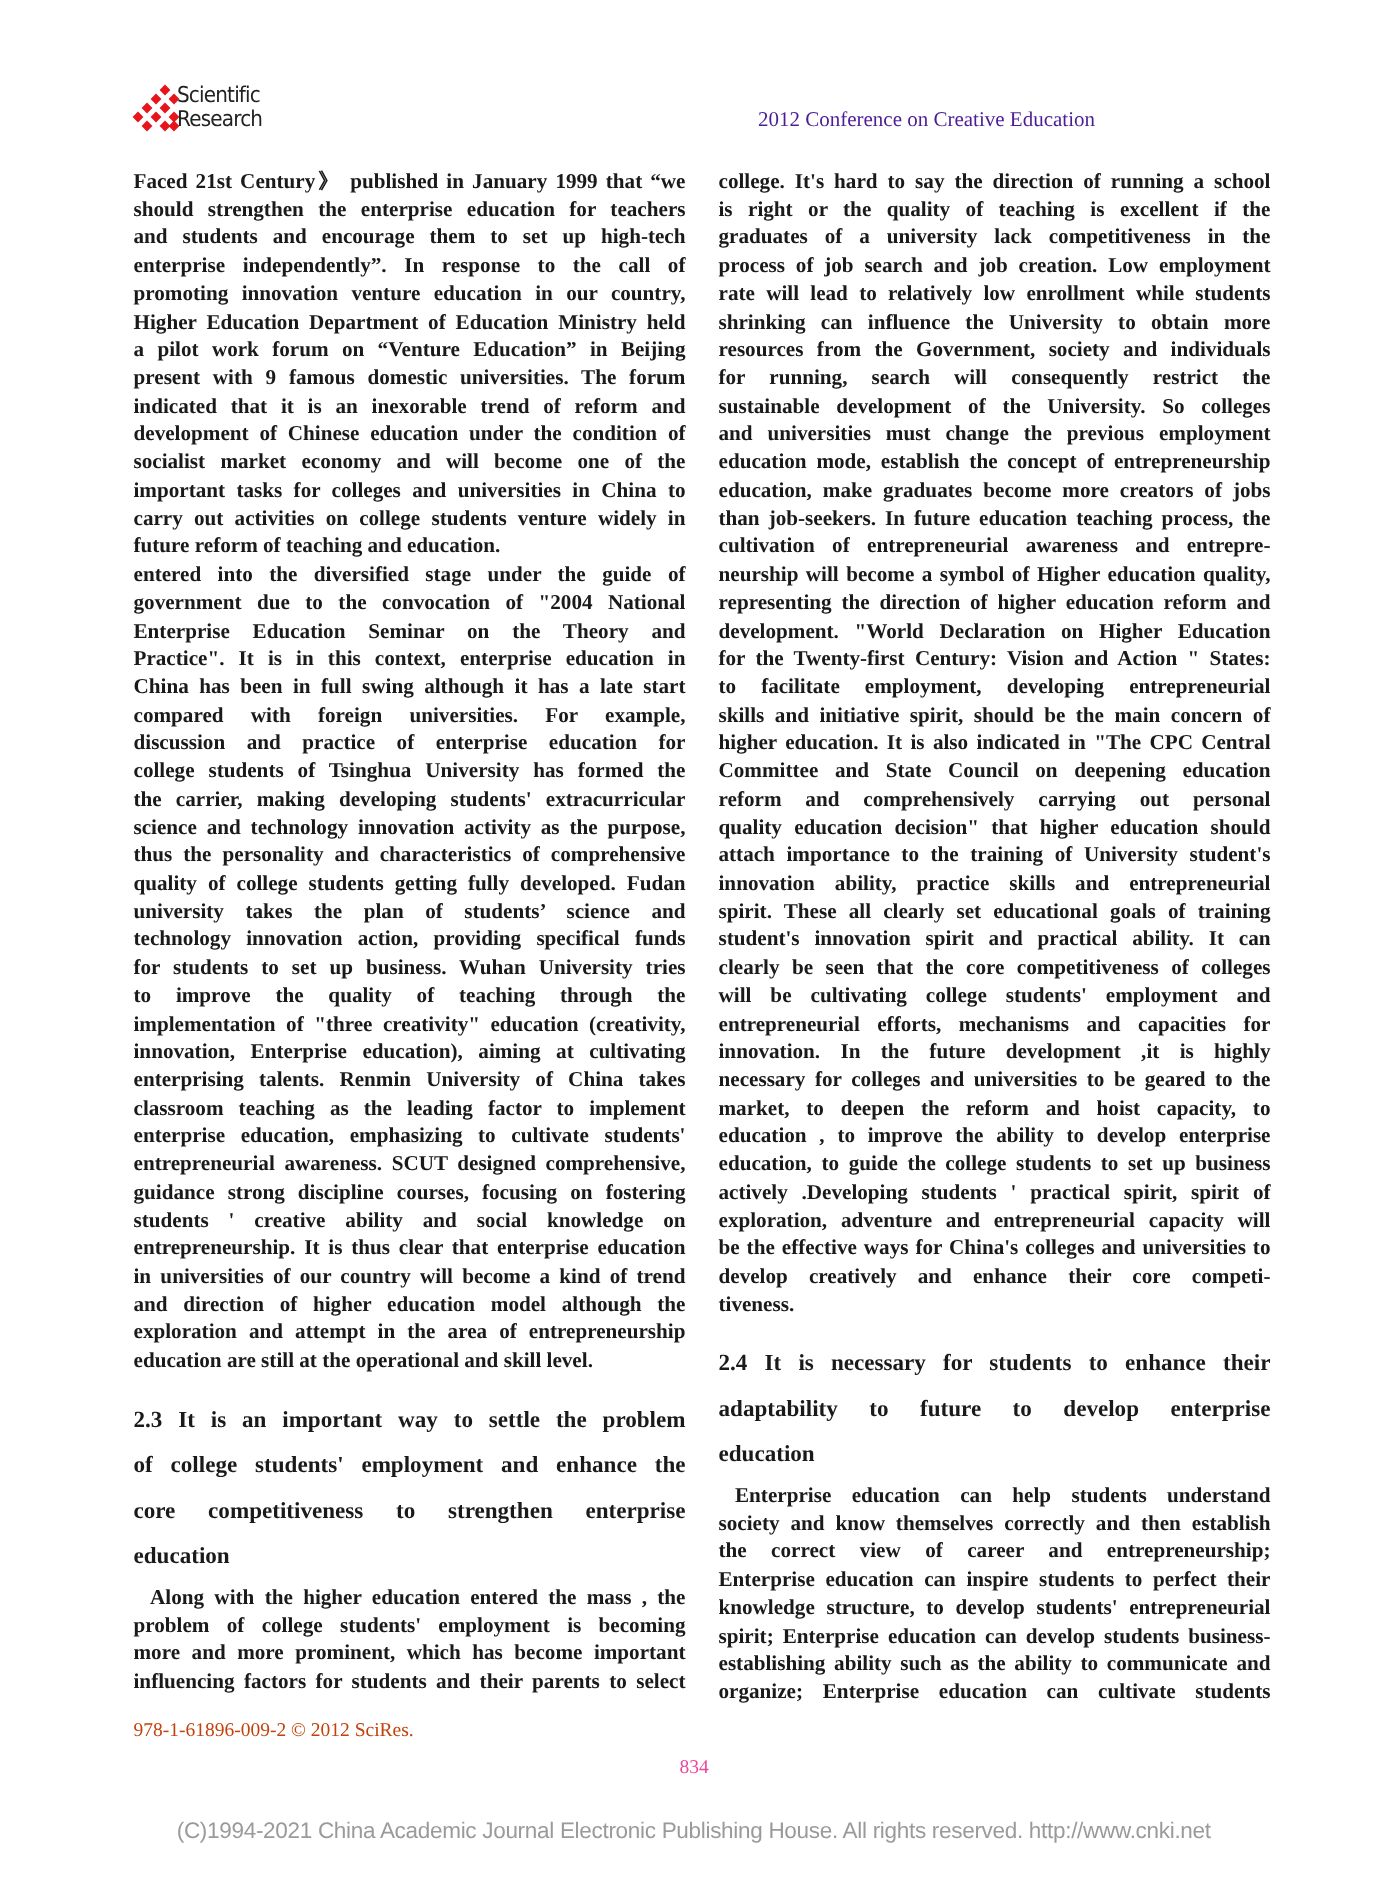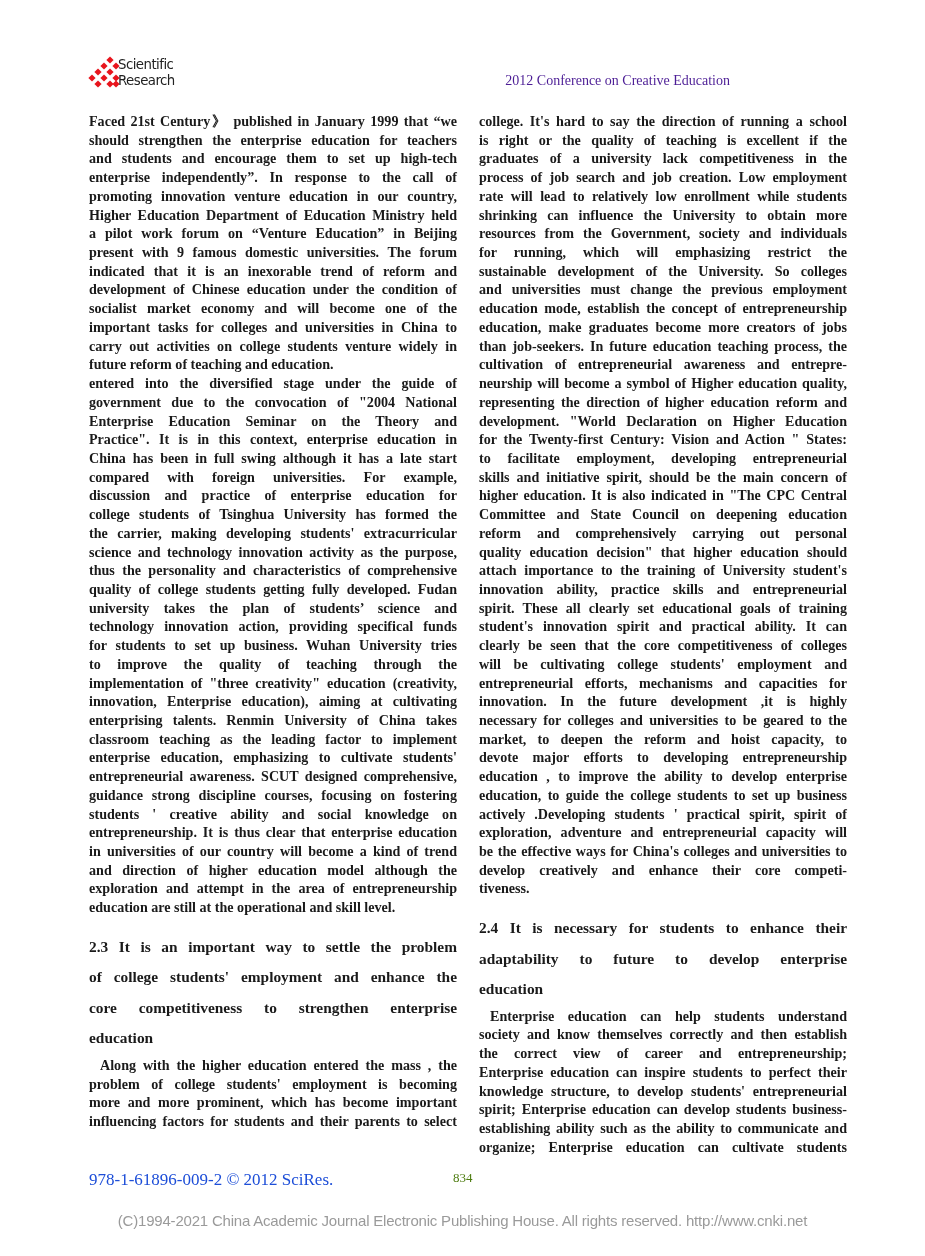--- a/index.html
+++ b/index.html
@@ -17,22 +17,22 @@
   .col.right { left: 479px; }
   .line { height: 18.72px; line-height: 18.72px; white-space: nowrap; text-align: justify; text-align-last: justify; overflow: visible; }
   .line.last { text-align-last: left; }
   .line.indent { padding-left: 11px; }
   .para { margin: 0; font-weight: bold; }
   .heading { font-weight: bold; font-size: 15.4px; }
   .heading .line { height: 18.5px; line-height: 18.5px; margin-top: 12px; }
   .gap-before-heading { height: 9px; }
   .gap-after-heading { height: 8px; }
 
-  .footer-left { position: absolute; left: 89px; top: 1170px; font-size: 17px; color: #1d4ed8; }
-  .footer-page { position: absolute; left: 453px; top: 1170px; font-size: 13px; color: #4d7c0f; }
+  .footer-left { position: absolute; left: 89px; top: 1145px; font-size: 13px; color: #c2410c; }
+  .footer-page { position: absolute; left: 453px; top: 1170px; font-size: 13px; color: #ec4899; }
   .watermark { position: absolute; left: 0; width: 925px; top: 1212px; text-align: center;
                font-family: "Liberation Sans", "DejaVu Sans", sans-serif; font-size: 15px; color: #9a9a9a; letter-spacing: -0.2px; }
 </style>
 </head>
 <body>
 
 <div class="header">
   <div class="logo">
     <svg class="logo-mark" viewBox="0 0 34 34">
       <g id="diamonds" fill="#e8141c">
@@ -123,21 +123,21 @@
 
 <div class="col right">
   <div class="para">
       <div class="line">college. It's hard to say the direction of running a school</div>
       <div class="line">is right or the quality of teaching is excellent if the</div>
       <div class="line">graduates of a university lack competitiveness in the</div>
       <div class="line">process of job search and job creation. Low employment</div>
       <div class="line">rate will lead to relatively low enrollment while students</div>
       <div class="line">shrinking can influence the University to obtain more</div>
       <div class="line">resources from the Government, society and individuals</div>
-      <div class="line">for running, which will emphasizing restrict the</div>
+      <div class="line">for running, search will consequently restrict the</div>
       <div class="line">sustainable development of the University. So colleges</div>
       <div class="line">and universities must change the previous employment</div>
       <div class="line">education mode, establish the concept of entrepreneurship</div>
       <div class="line">education, make graduates become more creators of jobs</div>
       <div class="line">than job-seekers. In future education teaching process, the</div>
       <div class="line">cultivation of entrepreneurial awareness and entrepre-</div>
       <div class="line">neurship will become a symbol of Higher education quality,</div>
       <div class="line">representing the direction of higher education reform and</div>
       <div class="line">development. "World Declaration on Higher Education</div>
       <div class="line">for the Twenty-first Century: Vision and Action " States:</div>
@@ -150,21 +150,20 @@
       <div class="line">attach importance to the training of University student's</div>
       <div class="line">innovation ability, practice skills and entrepreneurial</div>
       <div class="line">spirit. These all clearly set educational goals of training</div>
       <div class="line">student's innovation spirit and practical ability. It can</div>
       <div class="line">clearly be seen that the core competitiveness of colleges</div>
       <div class="line">will be cultivating college students' employment and</div>
       <div class="line">entrepreneurial efforts, mechanisms and capacities for</div>
       <div class="line">innovation. In the future development ,it is highly</div>
       <div class="line">necessary for colleges and universities to be geared to the</div>
       <div class="line">market, to deepen the reform and hoist capacity, to</div>
-      <div class="line">devote major efforts to developing entrepreneurship</div>
       <div class="line">education , to improve the ability to develop enterprise</div>
       <div class="line">education, to guide the college students to set up business</div>
       <div class="line">actively .Developing students ' practical spirit, spirit of</div>
       <div class="line">exploration, adventure and entrepreneurial capacity will</div>
       <div class="line">be the effective ways for China's colleges and universities to</div>
       <div class="line">develop creatively and enhance their core competi-</div>
       <div class="line last">tiveness.</div>
     </div>
   <div class="gap-before-heading"></div>
   <div class="para heading">

